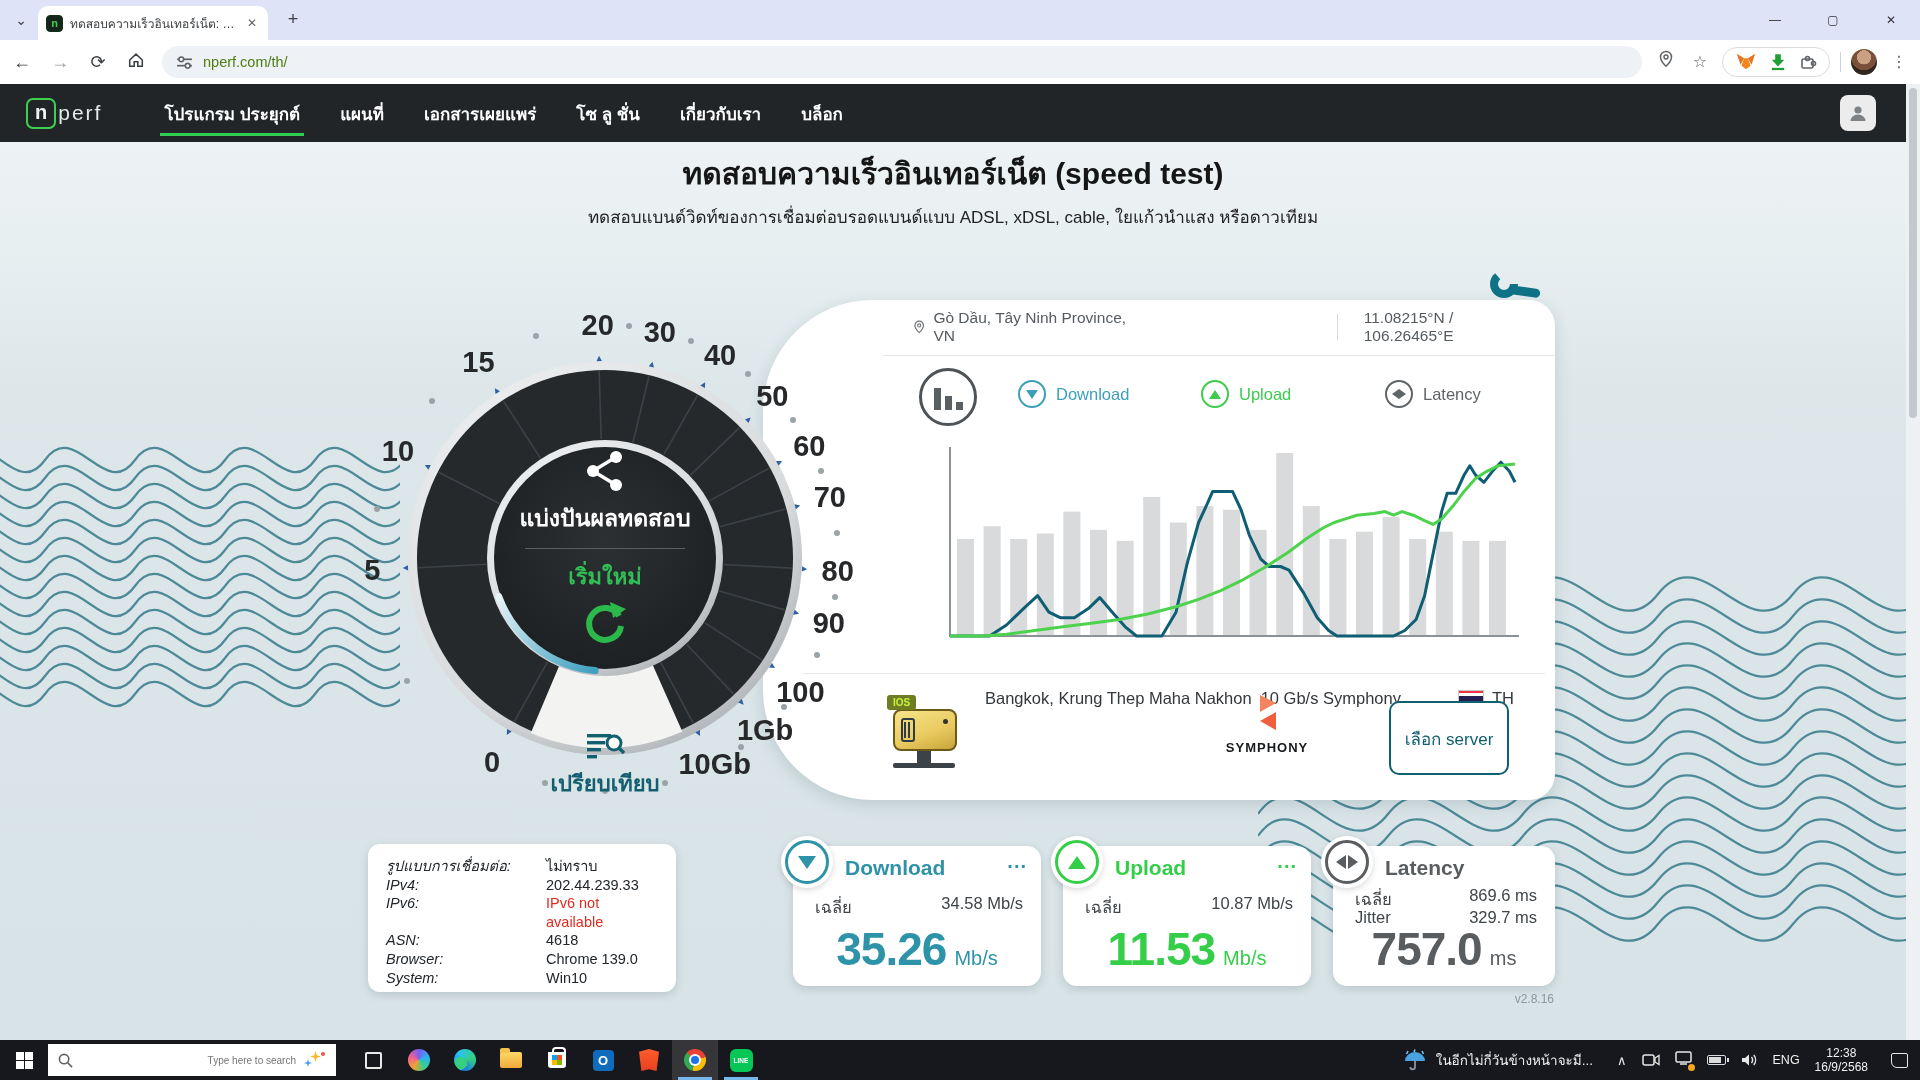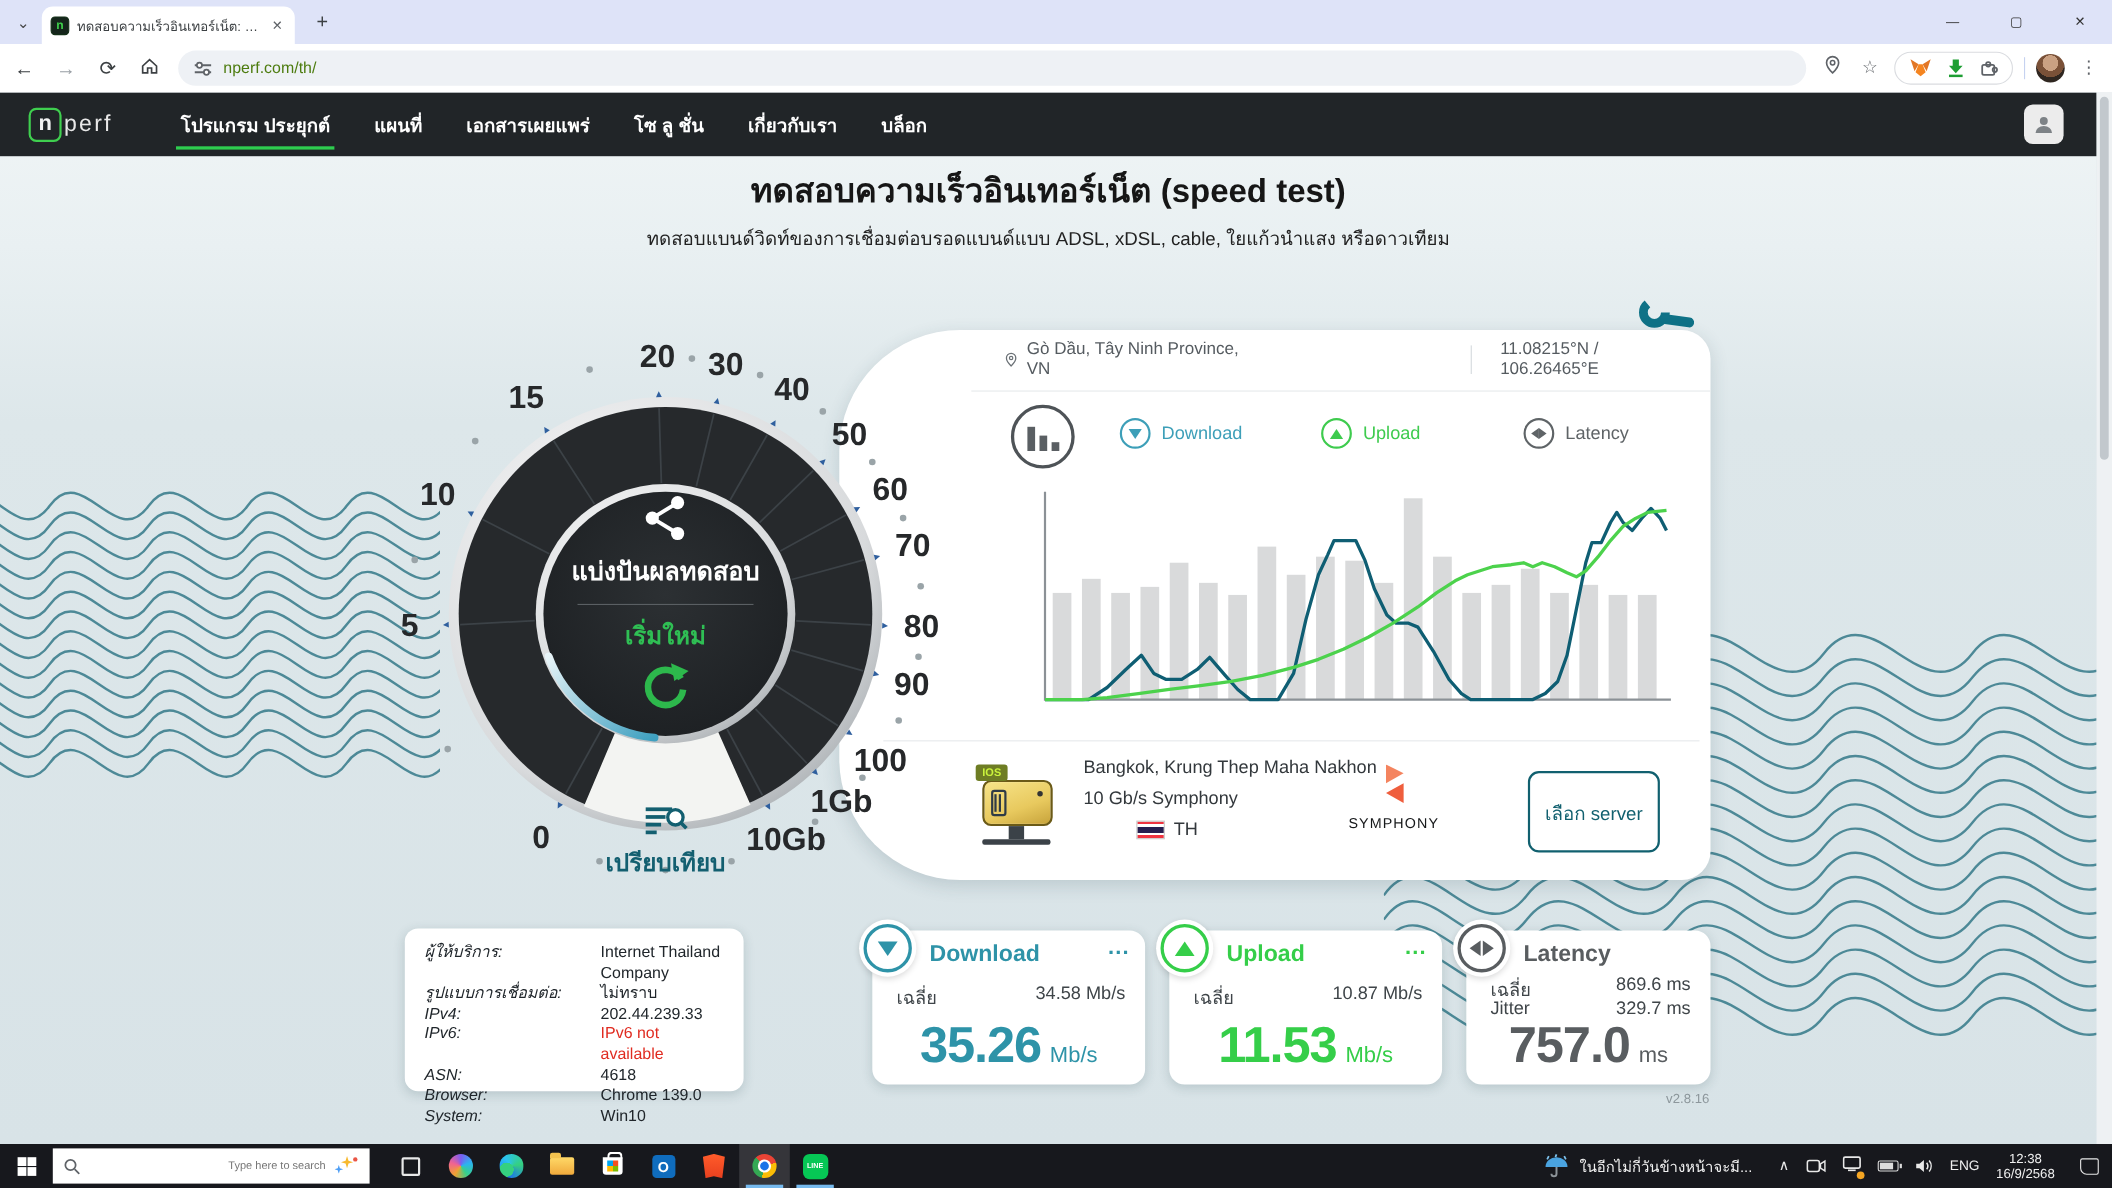--- a/index.html
+++ b/index.html
@@ -89,28 +89,28 @@
   .srv-body { position:absolute; left:6px; top:16px; width:64px; height:42px; border-radius:8px;
     background:linear-gradient(160deg,#f7e489 0%,#e8c95e 60%,#c7a33b 100%); border:2px solid #6b5a17; }
   .srv-slots { position:absolute; left:6px; top:7px; width:14px; height:24px; border:2px solid #2f3b46; border-radius:3px;
     display:flex; gap:2px; padding:2px 1px; }
   .srv-slots i { width:2px; height:100%; background:#2f3b46; }
   .srv-dot { position:absolute; right:7px; top:8px; width:5px; height:5px; background:#333; border-radius:50%; }
   .srv-badge { position:absolute; left:0; top:2px; background:#6e7d24; color:#c9f23c; font-size:10px; font-weight:bold;
     padding:2px 6px; border-radius:3px; }
   .srv-stand { position:absolute; left:30px; top:58px; width:14px; height:12px; background:#3b4248; }
   .srv-base { position:absolute; left:6px; top:70px; width:62px; height:5px; background:#3b4248; border-radius:2px; }
-  .server-lines { position:absolute; left:104px; top:4px; display:flex; flex-direction:column; gap:9px; }
+  .server-lines { position:absolute; left:104px; top:4px; display:flex; flex-direction:row; gap:9px; }
   .server-city { font-size:16.5px; color:#33383c; }
   .server-speed { font-size:16.5px; color:#33383c; }
   .server-country { display:flex; align-items:center; gap:8px; font-size:16.5px; color:#33383c;padding-left:48px; }
   .flag-th { width:26px; height:17px; border:1px solid #c9c9c9;
     background:linear-gradient(180deg,#ef3340 0 16.6%,#fff 16.6% 33.3%,#241d4f 33.3% 66.6%,#fff 66.6% 83.3%,#ef3340 83.3% 100%); }
   .symphony { position:absolute; right:205px; top:10px; width:110px; text-align:center; }
-  .symphony-text { font-size:13px; font-weight:normal; letter-spacing:1px; color:#17191b; margin-top:3px; }
+  .symphony-text { font-size:13px; font-weight:bold; letter-spacing:1px; color:#17191b; margin-top:3px; }
   .server-btn { position:absolute; right:18px; top:16px; width:120px; height:74px; border:2px solid #11606f;
     border-radius:10px; background:#fff; color:#11606f; font-size:17px; display:flex; align-items:center; justify-content:center; }
   .panel-version { position:absolute; left:1498px; top:908px; width:56px; text-align:right; font-size:12px; color:#8d979c; z-index:2; }
 
   
   .gauge { position:absolute; left:355px; top:224px; width:500px; height:500px; z-index:3; }
   .gauge svg.dial { position:absolute; left:0; top:0; }
   .gscale-label { position:absolute; transform:translate(-50%,-50%); font-size:29px; font-weight:bold; color:#26282a; white-space:nowrap; }
   .gscale-tick { position:absolute; font-size:9px; color:#2f5f9e; }
   .gscale-dot { position:absolute; width:6px; height:6px; border-radius:50%; background:#9aa4a8; transform:translate(-50%,-50%); }
@@ -635,24 +635,20 @@
         <span>329.7 ms</span>
       </div>
       <div class="rc-big">
         <span class="val gray">757.0</span><span class="unit gray">ms</span>
       </div>
     </div>
 
     <div class="isp-card">
       <div>
           <div class="isp-row">
-            <span class="isp-label">ผู้ให้บริการ:</span>
-            <span class="isp-value">Internet Thailand Company</span>
-          </div>
-          <div class="isp-row">
             <span class="isp-label">รูปแบบการเชื่อมต่อ:</span>
             <span class="isp-value">ไม่ทราบ</span>
           </div>
           <div class="isp-row">
             <span class="isp-label">IPv4:</span>
             <span class="isp-value">202.44.239.33</span>
           </div>
           <div class="isp-row">
             <span class="isp-label">IPv6:</span>
             <span class="isp-value alert">IPv6 not available</span>

